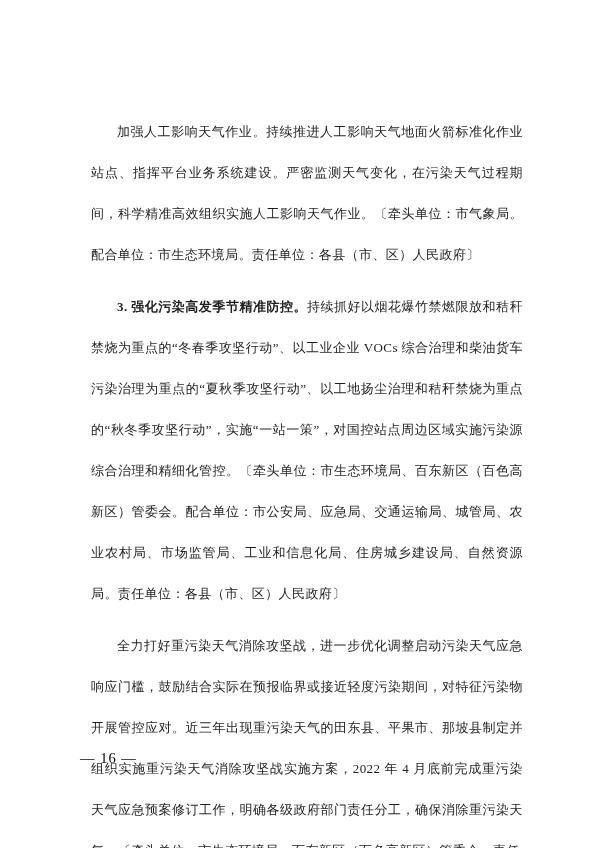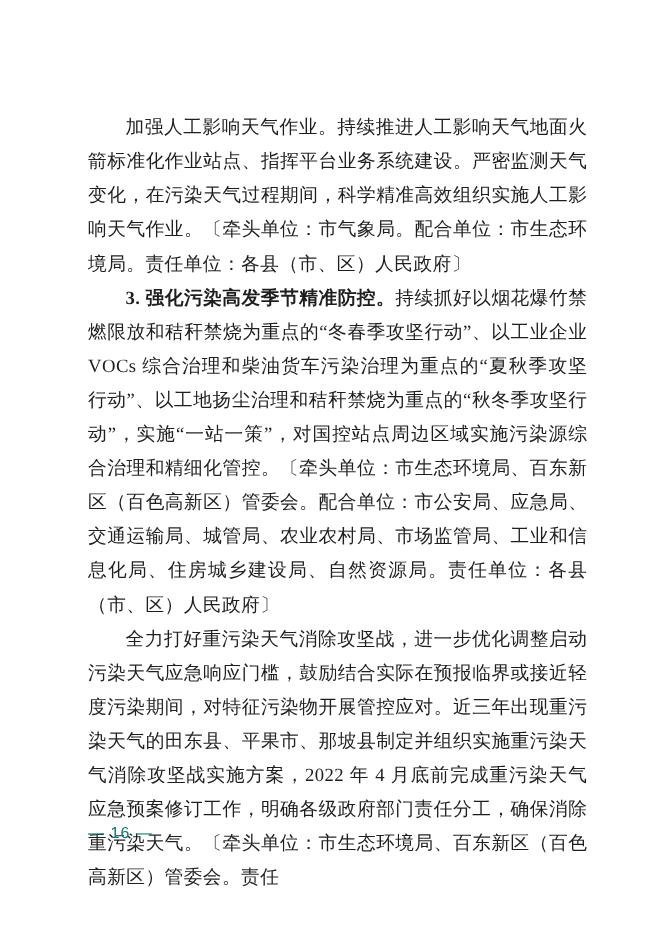--- a/index.html
+++ b/index.html
@@ -23,40 +23,40 @@
     height: 848px;
     background: #ffffff;
   }
   .doc-body {
     position: absolute;
     left: 80px;
     top: 100px;
     width: 454px;
   }
   p.para {
-    margin: 0;
+    margin: 11px;
     padding: 0;
-    font-size: 17px;
-    line-height: 31px;
+    font-size: 13px;
+    line-height: 41px;
     letter-spacing: 0.4px;
     text-align: justify;
     text-justify: inter-ideograph;
     text-indent: 2em;
     word-break: break-all;
   }
   .run { font-weight: normal; }
   .run-bold { font-weight: bold; }
   .page-number {
     position: absolute;
     left: 80px;
     top: 750px;
     font-size: 14.5px;
     letter-spacing: 1px;
-    color: #0f766e;
-    font-family: Liberation Sans, sans-serif;
+    color: #000000;
+    font-family: Liberation Serif, serif;
   }
 </style>
 </head>
 <body>
 
 <div class="page">
   <div class="doc-body" id="paragraphs">
       <p class="para"><span class="run">加强人工影响天气作业。持续推进人工影响天气地面火箭标准化作业站点、指挥平台业务系统建设。严密监测天气变化，在污染天气过程期间，科学精准高效组织实施人工影响天气作业。〔牵头单位：市气象局。配合单位：市生态环境局。责任单位：各县（市、区）人民政府〕</span></p>
       <p class="para"><span class="run-bold">3. 强化污染高发季节精准防控。</span><span class="run">持续抓好以烟花爆竹禁燃限放和秸秆禁烧为重点的“冬春季攻坚行动”、以工业企业 VOCs 综合治理和柴油货车污染治理为重点的“夏秋季攻坚行动”、以工地扬尘治理和秸秆禁烧为重点的“秋冬季攻坚行动”，实施“一站一策”，对国控站点周边区域实施污染源综合治理和精细化管控。〔牵头单位：市生态环境局、百东新区（百色高新区）管委会。配合单位：市公安局、应急局、交通运输局、城管局、农业农村局、市场监管局、工业和信息化局、住房城乡建设局、自然资源局。责任单位：各县（市、区）人民政府〕</span></p>
       <p class="para"><span class="run">全力打好重污染天气消除攻坚战，进一步优化调整启动污染天气应急响应门槛，鼓励结合实际在预报临界或接近轻度污染期间，对特征污染物开展管控应对。近三年出现重污染天气的田东县、平果市、那坡县制定并组织实施重污染天气消除攻坚战实施方案，2022 年 4 月底前完成重污染天气应急预案修订工作，明确各级政府部门责任分工，确保消除重污染天气。〔牵头单位：市生态环境局、百东新区（百色高新区）管委会。责任</span></p>

